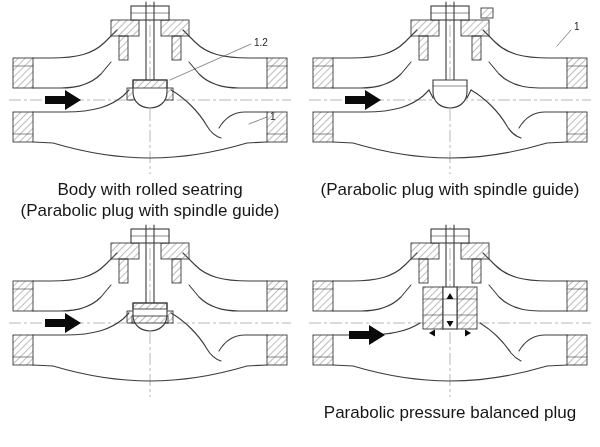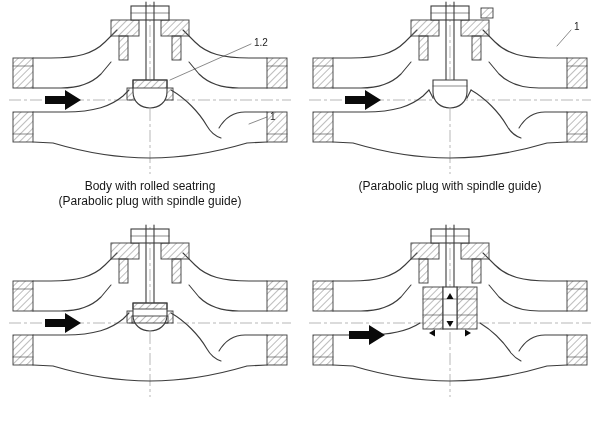--- a/index.html
+++ b/index.html
@@ -12,21 +12,21 @@
     display:grid;width:600px;height:447px;
     grid-template-columns:300px 300px;
     grid-template-rows:223px 224px;
   }
   .cell{
     position:relative;display:flex;flex-direction:column;
     align-items:center;justify-content:flex-start;
   }
   .cell svg{display:block;}
   .caption{
-    font-size:12px;line-height:1.25;text-align:center;
+    font-size:17px;line-height:1.25;text-align:center;
     color:#161616;margin-top:1px;
   }
   
   .ln{fill:none;stroke:#3c3c3c;stroke-width:1.1;stroke-linejoin:round;stroke-linecap:round;}
   .thin{stroke-width:0.6;}
   .cl{fill:none;stroke:#9a9a9a;stroke-width:0.7;stroke-dasharray:12 3 3 3;}
   .hatch{fill:url(#hatchp);stroke:#3c3c3c;stroke-width:0.9;}
   .whitefill{fill:#ffffff;stroke:#3c3c3c;stroke-width:1.1;}
   .arrow{fill:#0a0a0a;stroke:none;}
   .lbl{fill:#222222;font-family:"Liberation Sans",sans-serif;font-size:10px;}
@@ -246,15 +246,18 @@
         <rect class="hatch" x="152" y="64" width="20" height="42"></rect>
         <rect class="whitefill" x="138" y="64" width="14" height="42"></rect>
         <path class="ln thin" d="M118,76 H172 M118,92 H172"></path>
         <path class="arrow" d="M145,70 l-3.5,6 h7 Z"></path>
         <path class="arrow" d="M145,104 l-3.5,-6 h7 Z"></path>
         <path class="arrow" d="M124,110 l6,-3.5 v7 Z"></path>
         <path class="arrow" d="M166,110 l-6,-3.5 v7 Z"></path>
       </g>
       <path class="arrow" d="M44,108 L64,108 L64,102 L80,112 L64,122 L64,116 L44,116 Z"></path>
     </svg>
+    <div class="caption">
+      <div>Parabolic pressure balanced plug</div>
+    </div>
   </div>
 
 </div>
 
 </body></html>

